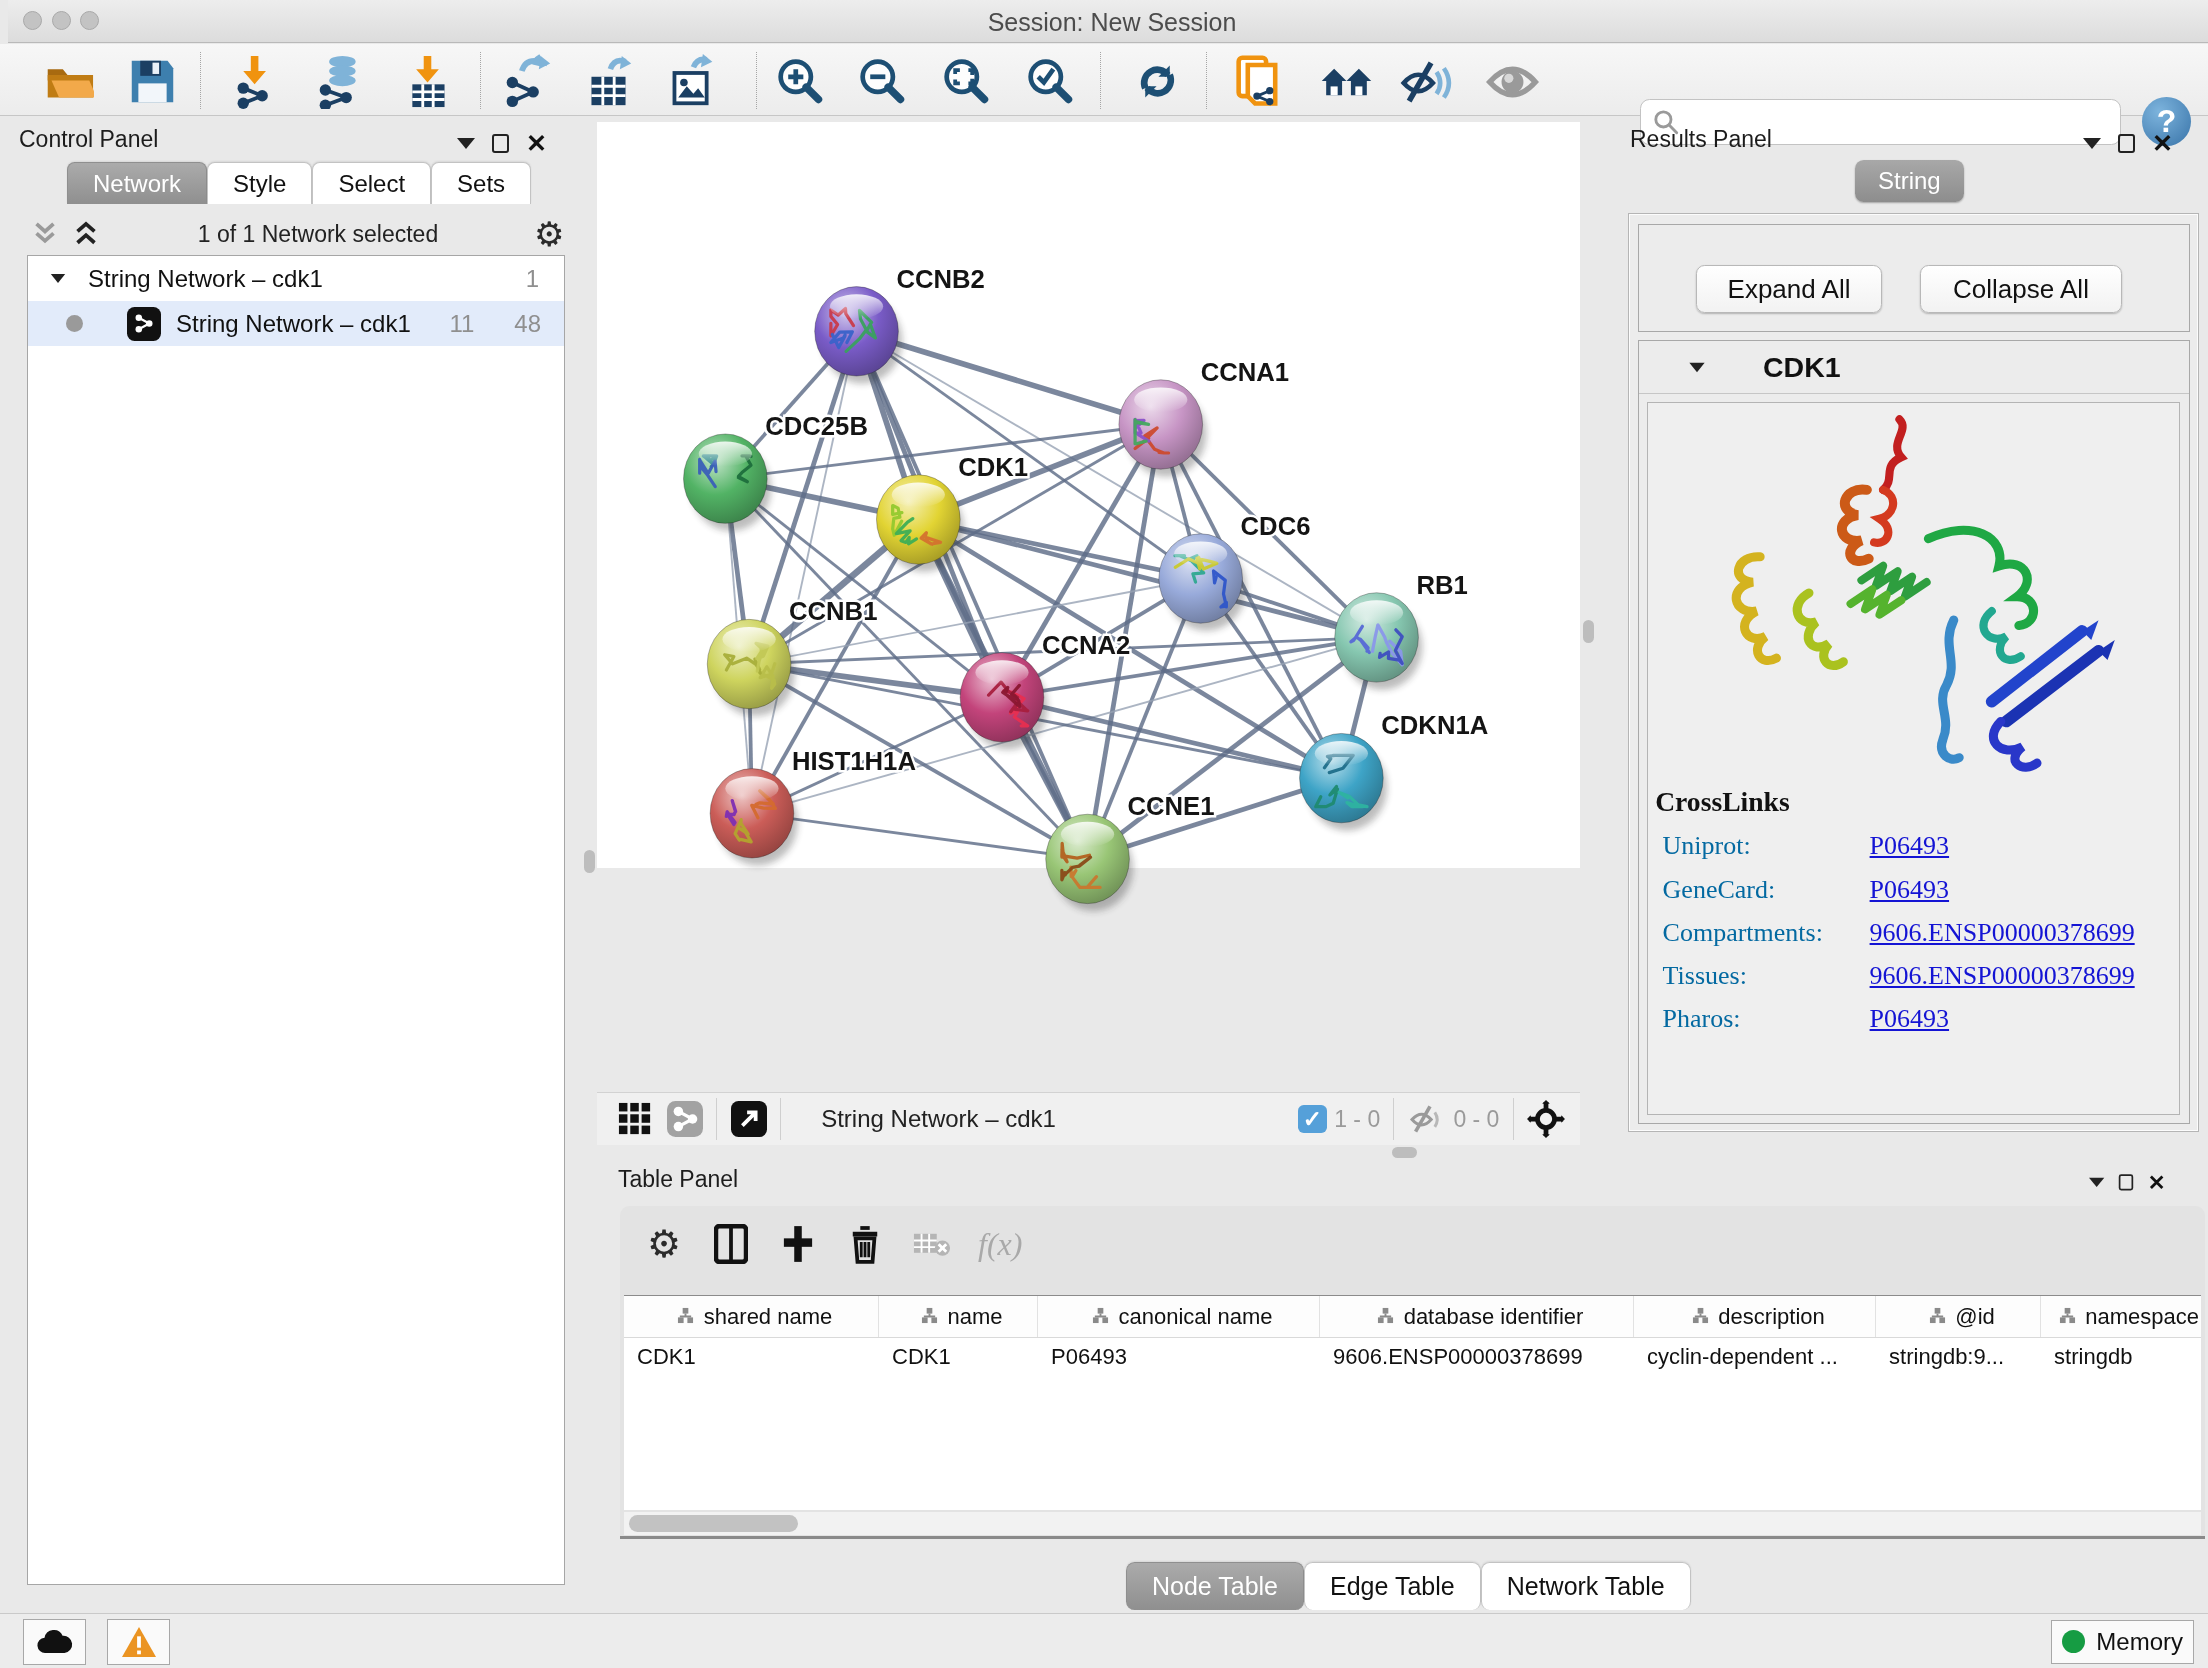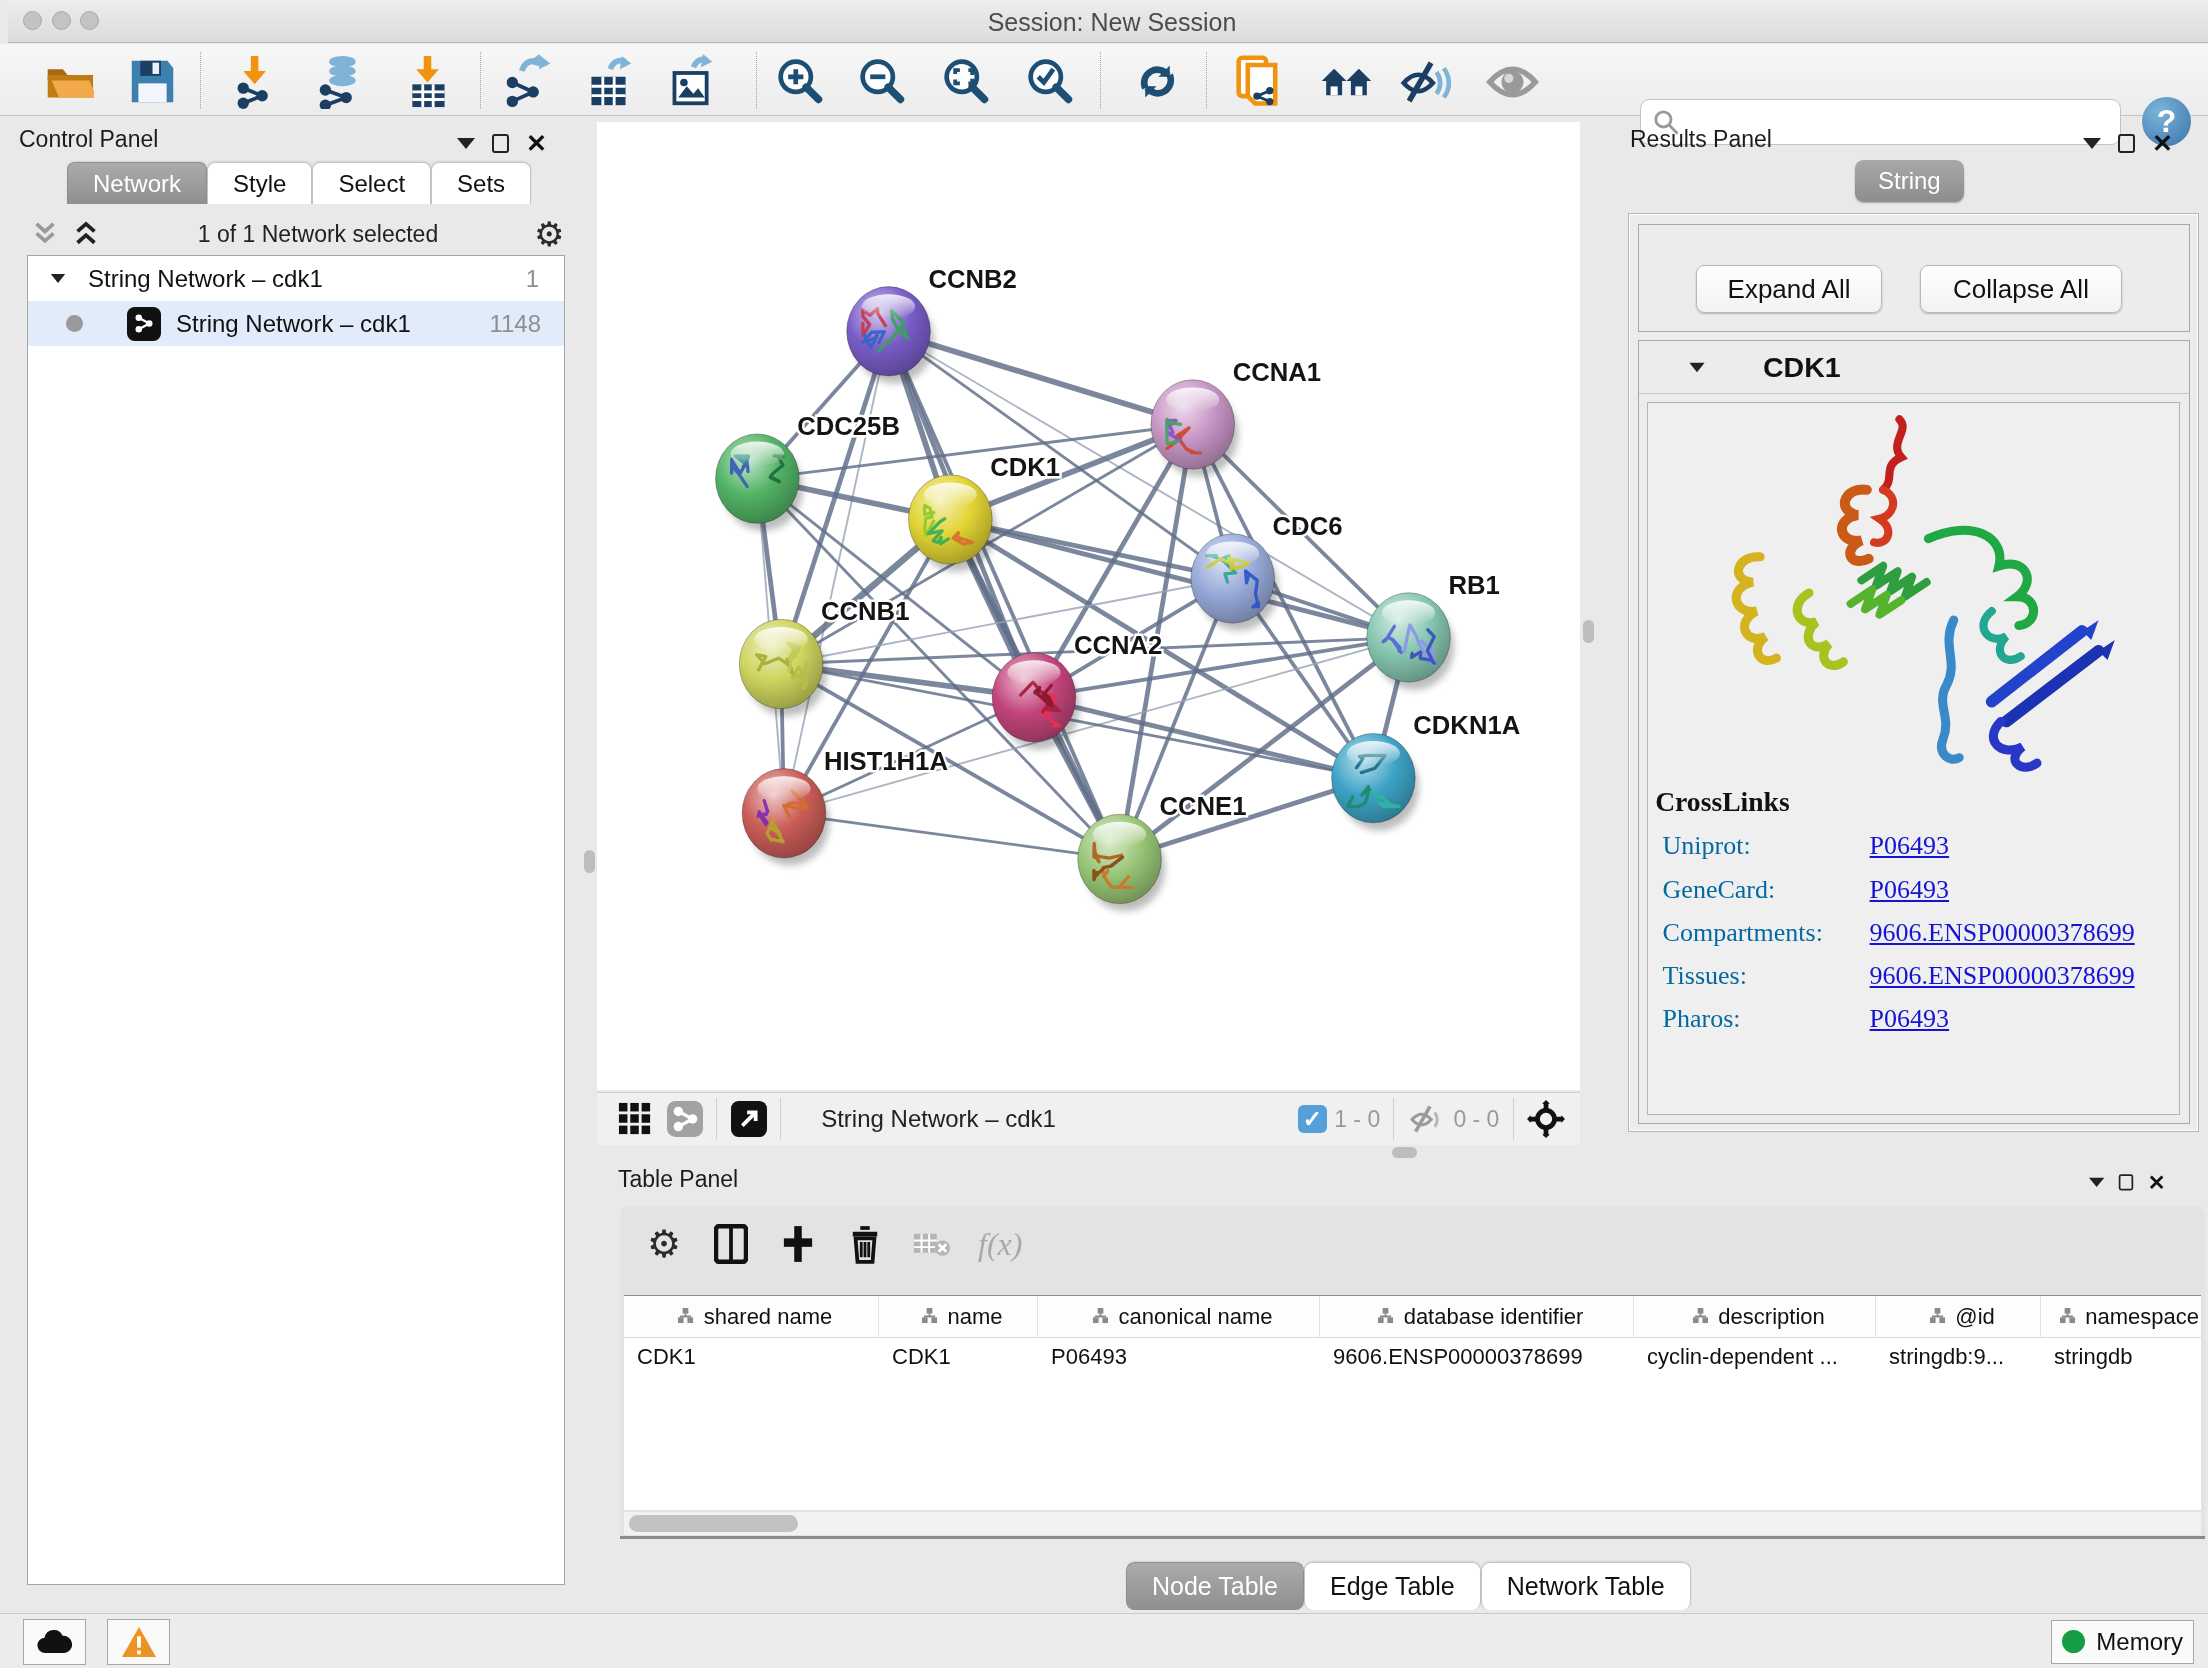--- a/index.html
+++ b/index.html
@@ -52,21 +52,21 @@
   .tree-box { left:27px; top:255px; width:538px; height:1330px; background:#fff;
     border:1px solid #a6a6a6; }
   .tree-row { height:45px; display:flex; align-items:center; font-size:24px; color:#111; }
   .tree-row.selected { background:#e2ebfa; }
   .tree-count { color:#8f8f8f; }
   .net-ico { width:34px; height:34px; background:#111; border-radius:7.6px; display:flex;
     align-items:center; justify-content:center; }
   .dot-bullet { width:17px; height:17px; border-radius:50%; background:#9a9a9a; }
 
   
-  #canvas { left:597px; top:122px; width:983px; height:968px; background:#fff;padding-left:32px; }
+  #canvas { left:597px; top:122px; width:983px; height:746px; background:#fff; }
   #net-toolbar { left:597px; top:1092px; width:983px; height:53px; background:#f0f0f0;
     border-top:1px solid #d2d2d2; display:flex; align-items:center; }
   .ntb-sep { width:0; height:42px; border-left:1px solid #cfcfcf; margin:0 13.3px; }
   #net-title { font-size:24px; color:#222; margin-left:27px; }
   .ntb-count { font-size:23px; color:#9a9a9a; margin-left:7.6px; }
   .chk { width:28.5px; height:28.5px; background:#55a0d9; border-radius:5.7px; color:#fff;
     font-size:23px; font-weight:bold; display:flex; align-items:center; justify-content:center; }
 
   
   #rp-title { left:1630px; top:126px; }
@@ -330,21 +330,21 @@
     <span class="dot-bullet" style="margin:0 0 0 38px"></span>
     <span class="net-ico" style="margin-left:44px">
       <svg width="21" height="21" viewBox="0 0 22 22">
         <circle cx="5" cy="5" r="3.4" fill="#fff"></circle>
           <circle cx="5" cy="17" r="3.4" fill="#fff"></circle>
         <circle cx="16" cy="11" r="3.4" fill="#fff"></circle>
         <path d="M5 5 L16 11 L5 17" stroke="#fff" stroke-width="2.4" fill="none"></path>
       </svg>
     </span>
     <span style="flex:1; margin-left:15px">String Network – cdk1</span>
-    <span class="tree-count" style="">11</span>
+    <span class="tree-count" style="margin-right:40px">11</span>
     <span class="tree-count" style="margin-right:23px">48</span>
   </div>
 </div>
 
 <div class="abs" id="canvas">
   <svg id="netsvg" width="983" height="970" viewBox="0 0 1034 1020">
       <defs>
         <filter id="nshadow" x="-50%" y="-50%" width="200%" height="200%">
           <feGaussianBlur stdDeviation="4"></feGaussianBlur>
         </filter>

